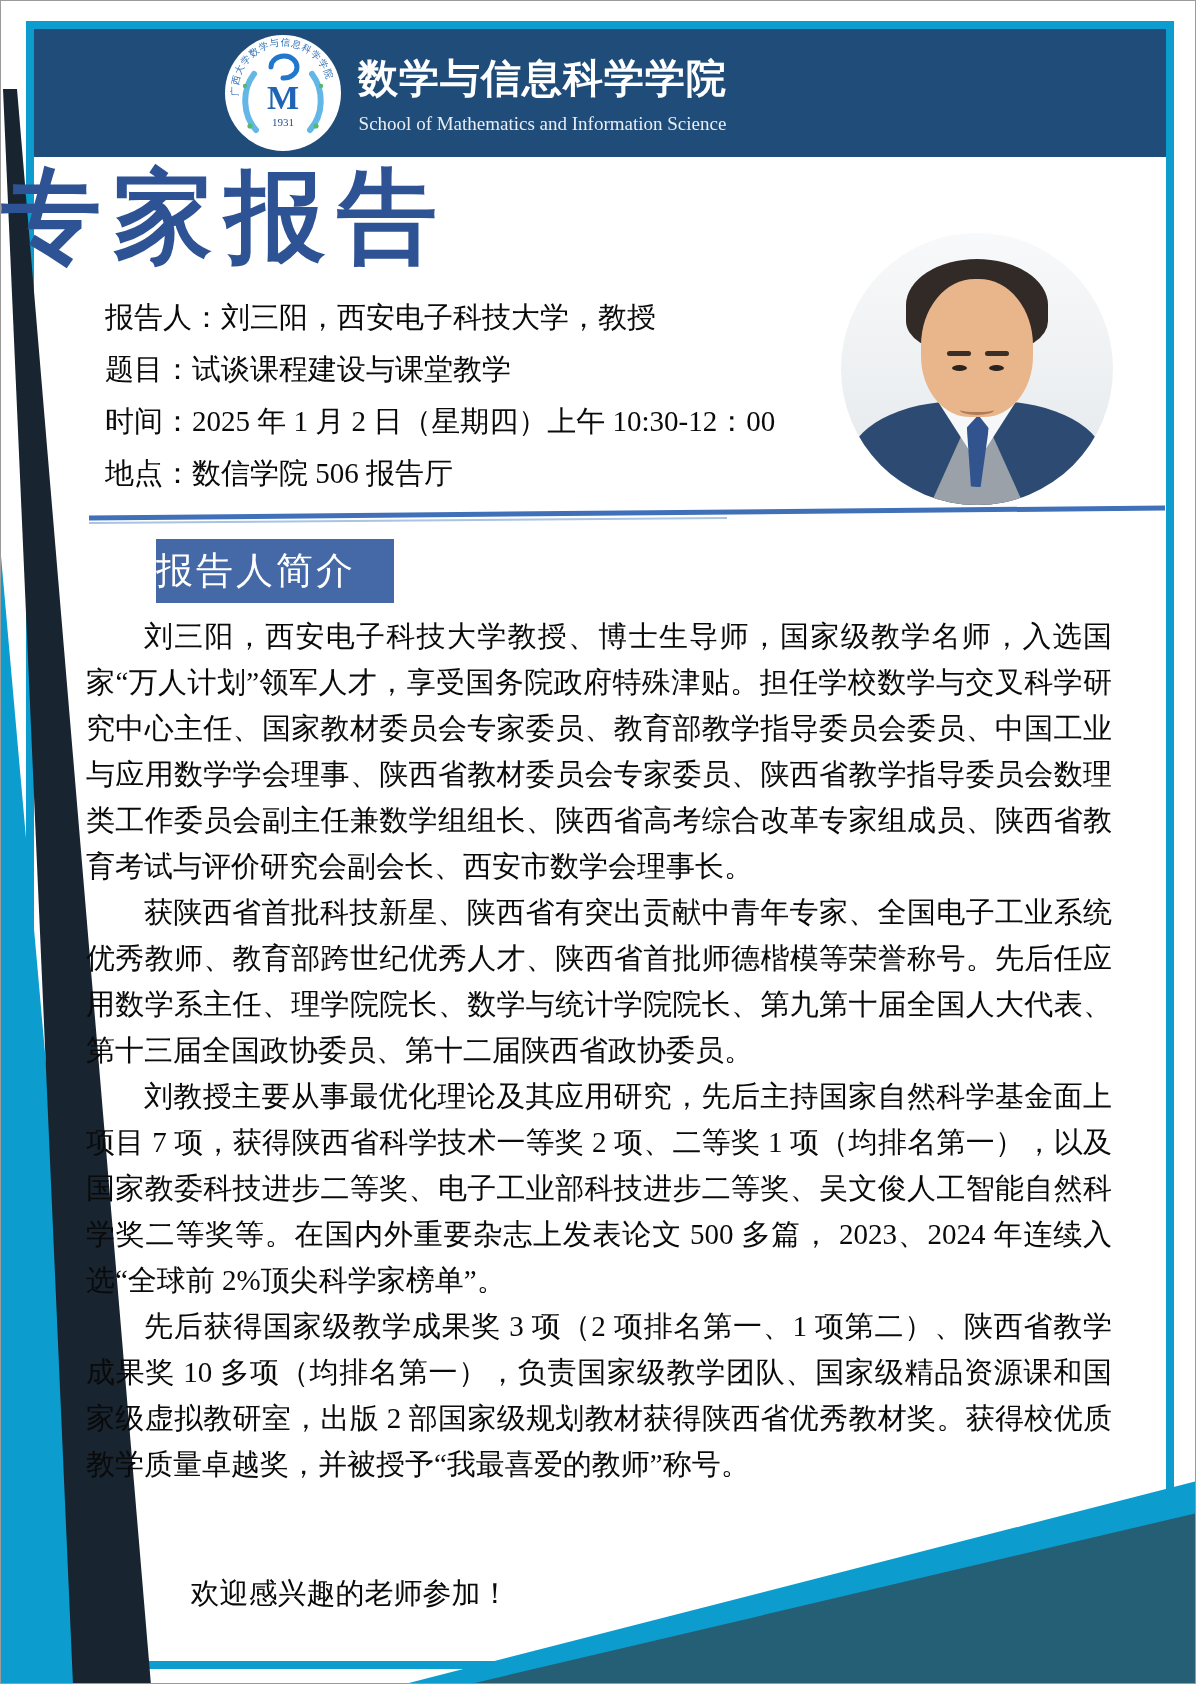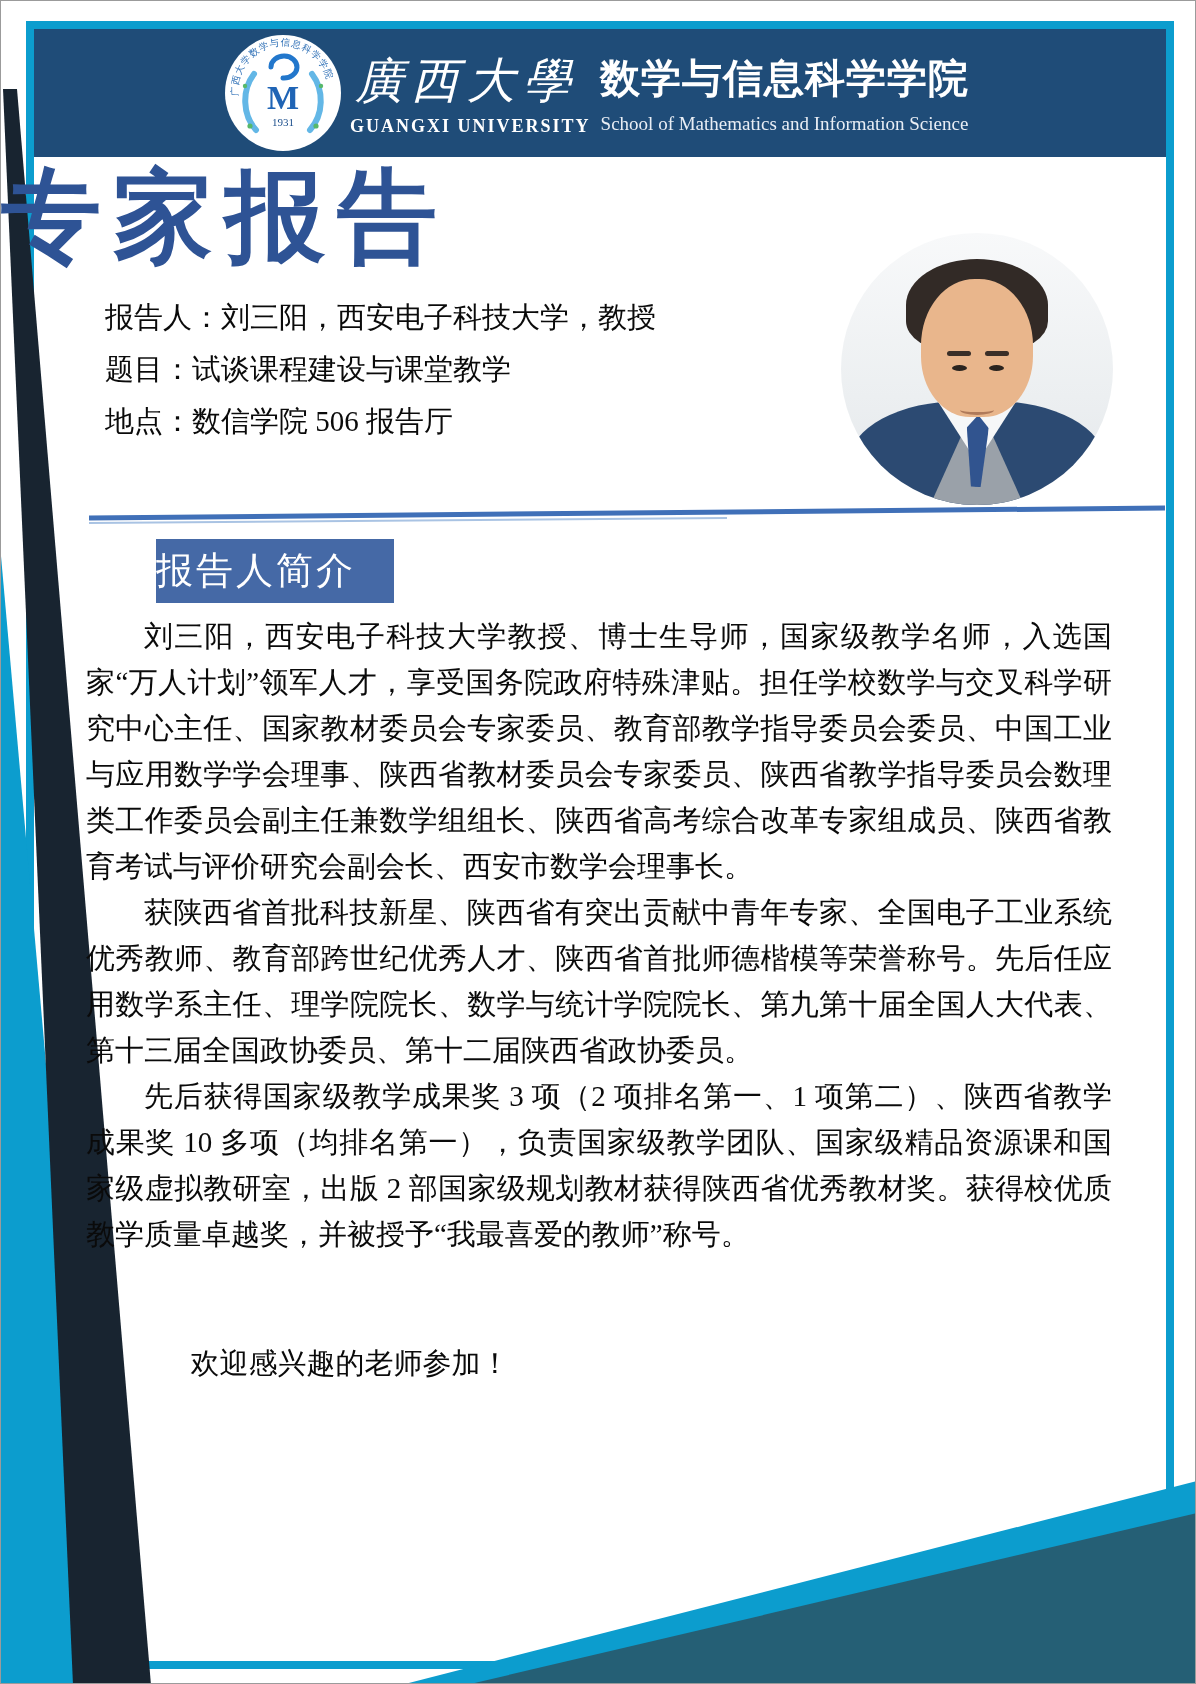--- a/index.html
+++ b/index.html
@@ -93,35 +93,32 @@
       <path d="M 30,40 A 34,40 0 0 0 32,96" fill="none" stroke="#63b7e6" stroke-width="6" stroke-linecap="round"></path>
       <path d="M 88,40 A 34,40 0 0 1 86,96" fill="none" stroke="#63b7e6" stroke-width="6" stroke-linecap="round"></path>
       <path d="M 47,33 A 13,11 0 1 1 59,44" fill="none" stroke="#2277cc" stroke-width="5" stroke-linecap="round"></path>
       <text x="59" y="75" text-anchor="middle" font-size="34" font-weight="bold" fill="#1f64b5">M</text>
       <text x="59" y="92" text-anchor="middle" font-size="11" fill="#1b4e8c">1931</text>
       <circle cx="26" cy="92" r="2.6" fill="#57b86a"></circle>
       <circle cx="92" cy="92" r="2.6" fill="#57b86a"></circle>
       <circle cx="21" cy="52" r="2.2" fill="#57b86a"></circle>
       <circle cx="97" cy="52" r="2.2" fill="#57b86a"></circle>
     </svg>
-    <div class="calli">
-      <div class="uni-cn">廣西大學</div>
-      <div class="uni-en">GUANGXI UNIVERSITY</div>
-    </div>
     <div class="school">
       <div class="school-cn">数学与信息科学学院</div>
       <div class="school-en">School of Mathematics and Information Science</div>
     </div>
   </div>
 
   <div class="poster-title">专家报告</div>
 
   <div class="info">
     <div>报告人：刘三阳，西安电子科技大学，教授</div>
     <div>题目：试谈课程建设与课堂教学</div>
+    <div>时间：2025 年 1 月 2 日（星期四）上午 10:30-12：00</div>
     <div>地点：数信学院 506 报告厅</div>
   </div>
 
   <div class="photo">
     <div class="p-suit"></div>
     <div class="p-vest"></div>
     <div class="p-shirt"></div>
     <div class="p-tie"></div>
     <div class="p-hair"></div>
     <div class="p-face"></div>
@@ -135,17 +132,18 @@
   <svg class="divider" width="1082" height="24">
     <line x1="2" y1="17" x2="1078" y2="7" stroke="#4070B8" stroke-width="5"></line>
     <line x1="2" y1="22" x2="640" y2="17" stroke="#A9C3E3" stroke-width="2"></line>
   </svg>
 
   <div class="section-badge">报告人简介</div>
 
   <div class="bio">
     <p>刘三阳，西安电子科技大学教授、博士生导师，国家级教学名师，入选国家“万人计划”领军人才，享受国务院政府特殊津贴。担任学校数学与交叉科学研究中心主任、国家教材委员会专家委员、教育部教学指导委员会委员、中国工业与应用数学学会理事、陕西省教材委员会专家委员、陕西省教学指导委员会数理类工作委员会副主任兼数学组组长、陕西省高考综合改革专家组成员、陕西省教育考试与评价研究会副会长、西安市数学会理事长。</p>
     <p>获陕西省首批科技新星、陕西省有突出贡献中青年专家、全国电子工业系统优秀教师、教育部跨世纪优秀人才、陕西省首批师德楷模等荣誉称号。先后任应用数学系主任、理学院院长、数学与统计学院院长、第九第十届全国人大代表、第十三届全国政协委员、第十二届陕西省政协委员。</p>
+    <p>刘教授主要从事最优化理论及其应用研究，先后主持国家自然科学基金面上项目 7 项，获得陕西省科学技术一等奖 2 项、二等奖 1 项（均排名第一），以及国家教委科技进步二等奖、电子工业部科技进步二等奖、吴文俊人工智能自然科学奖二等奖等。在国内外重要杂志上发表论文 500 多篇， 2023、2024 年连续入选“全球前 2%顶尖科学家榜单”。</p>
     <p>先后获得国家级教学成果奖 3 项（2 项排名第一、1 项第二）、陕西省教学成果奖 10 多项（均排名第一），负责国家级教学团队、国家级精品资源课和国家级虚拟教研室，出版 2 部国家级规划教材获得陕西省优秀教材奖。获得校优质教学质量卓越奖，并被授予“我最喜爱的教师”称号。</p>
     <p class="closing">欢迎感兴趣的老师参加！</p>
   </div>
 
 </div>
 
 </body></html>

